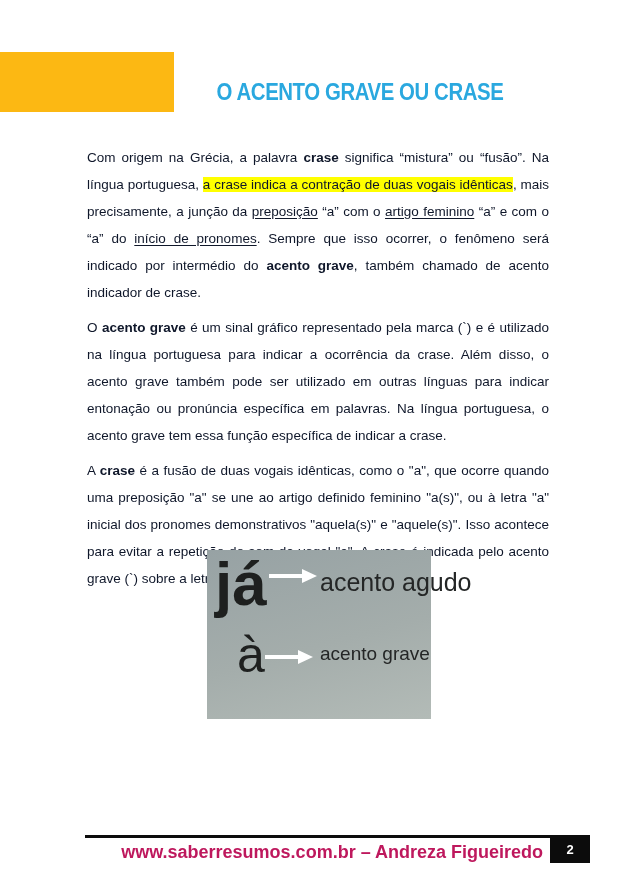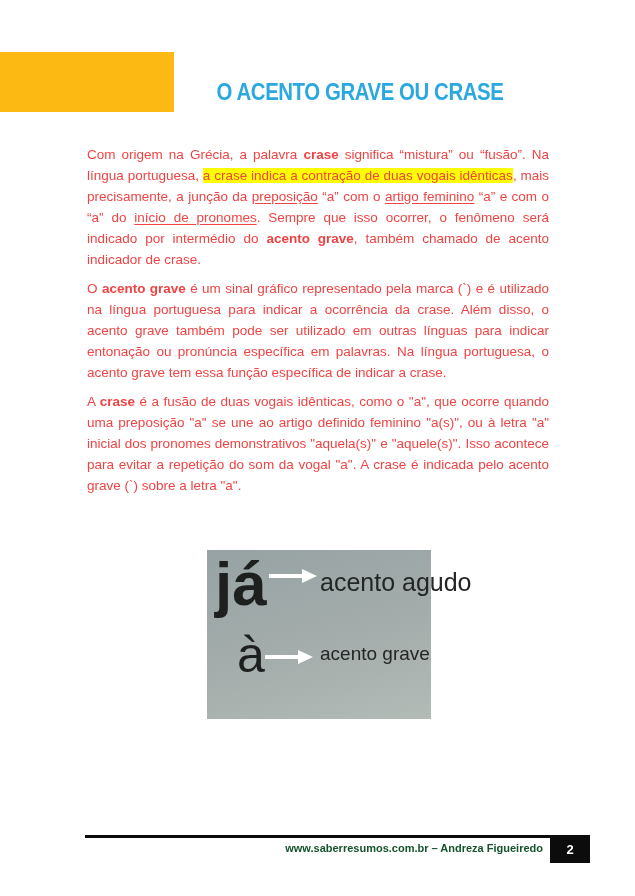--- a/index.html
+++ b/index.html
@@ -35,23 +35,23 @@
     color: #2aa8df;
     transform: scaleX(0.85);
     transform-origin: 50% 50%;
     white-space: nowrap;
   }
   .content {
     position: absolute;
     left: 87px;
     top: 144px;
     width: 462px;
-    color: #ef4444;
+    color: #0f172a;
     font-size: 13.5px;
-    line-height: 21px;
+    line-height: 27px;
     text-align: justify;
   }
   .content p {
     margin: 0 0 8px 0;
   }
   .b  { font-weight: bold; }
   .u  { text-decoration: underline; text-underline-offset: 2px; }
   .hl { background: #ffff00; }
   .figure {
     position: absolute;
@@ -113,23 +113,23 @@
     left: 85px;
     top: 835px;
     width: 505px;
     height: 3px;
     background: #0c0c0c;
   }
   .footer-credit {
     position: absolute;
     right: 92px;
     top: 842px;
-    font-size: 11px;
+    font-size: 18px;
     font-weight: bold;
-    color: #14532d;
+    color: #be185d;
     white-space: nowrap;
   }
   .page-badge {
     position: absolute;
     left: 550px;
     top: 835px;
     width: 40px;
     height: 28px;
     background: #0c0c0c;
     color: #ffffff;

